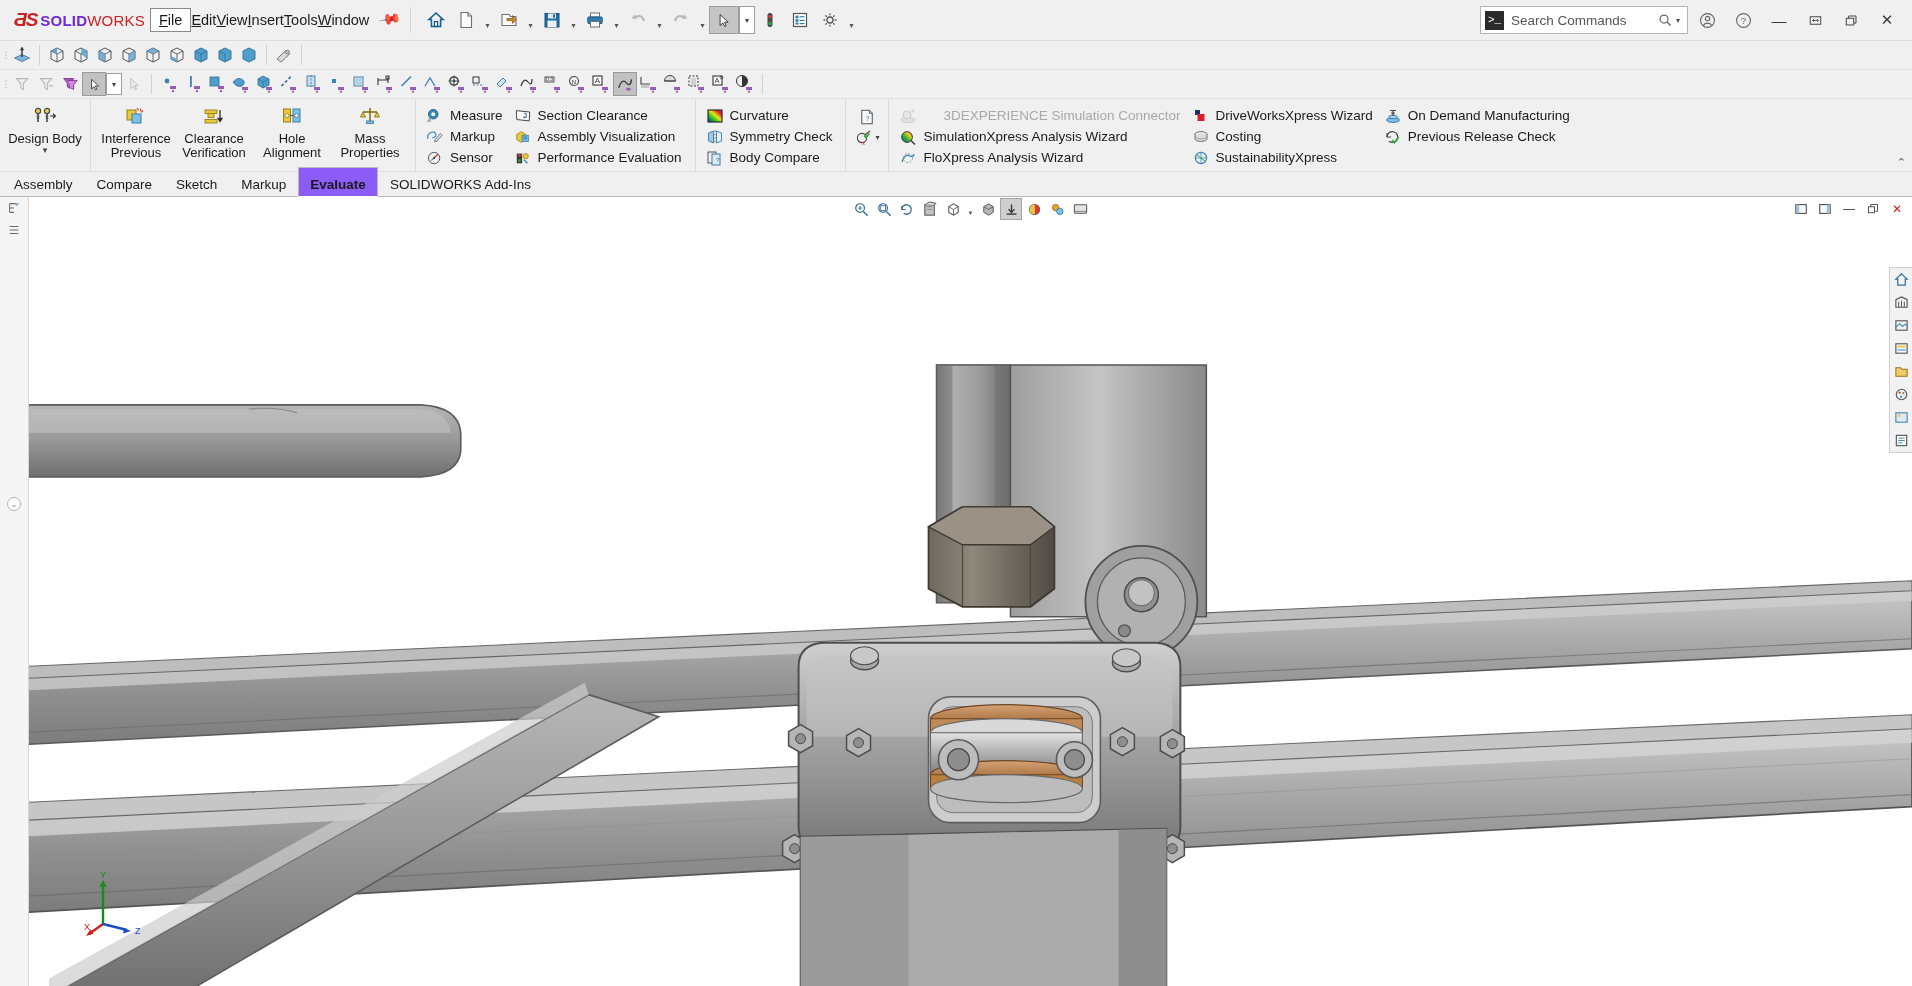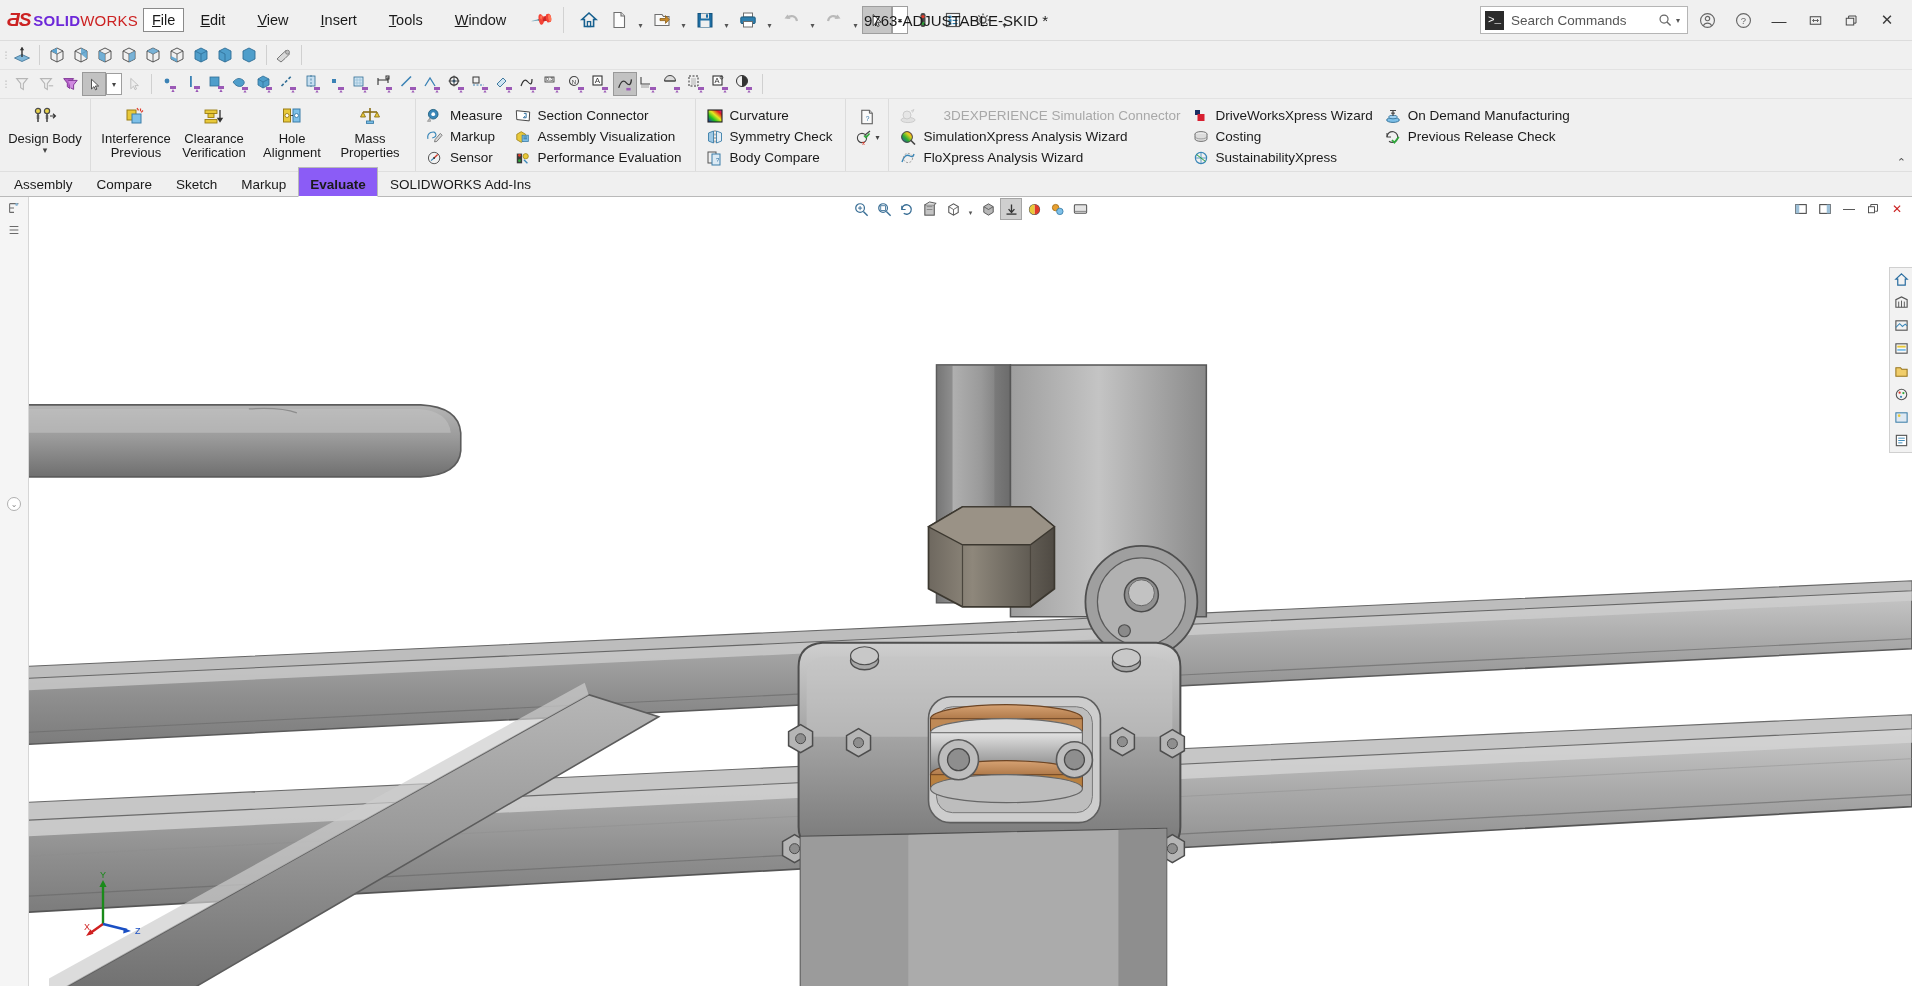--- a/index.html
+++ b/index.html
@@ -6,26 +6,26 @@
   body{
     width:1912px;height:986px;overflow:hidden;
     font-family:"Liberation Sans", sans-serif;
     font-size:14px;color:#1a1a1a;background:#f0f0f0;
     -webkit-font-smoothing:antialiased;
   }
   .app{width:1912px;height:986px;position:relative;display:flex;flex-direction:column;background:#f0f0f0;}
 
   
   .titlebar{height:40px;min-height:40px;display:flex;align-items:center;background:#f0f0f0;border-bottom:1px solid #dcdcdc;position:relative;}
-  .logo{display:flex;align-items:center;margin-left:7px;width:118px;}
+  .logo{display:flex;align-items:center;margin-left:14px;width:118px;}
   .logo-ds{font-weight:bold;font-size:19px;color:#cc2222;font-style:italic;letter-spacing:-1px;}
   .logo-solid{font-weight:bold;font-size:15px;color:#6d28d9;letter-spacing:.2px;margin-left:3px;}
   .logo-works{font-size:15px;color:#cc2222;letter-spacing:.2px;}
   .menu{display:flex;align-items:center;gap:0;margin-left:18px;}
-  .menu-item{padding:3px 16px;font-size:14.5px;color:#1a1a1a;cursor:default;}
+  .menu-item{padding:3px 0;font-size:14.5px;color:#1a1a1a;cursor:default;}
   .menu-item.boxed{border:1px solid #8a8a8a;background:#fff;padding:3px 8px;}
   .menu-item u{text-decoration:underline;}
   .pin{margin-left:12px;color:#9a9a9a;font-size:15px;transform:rotate(35deg);}
   .tb-sep{width:1px;height:26px;background:#d2d2d2;margin:0 10px;}
   .tb-icons{display:flex;align-items:center;gap:0;}
   .tb-btn{width:30px;height:30px;display:flex;align-items:center;justify-content:center;cursor:default;}
   .tb-caret{width:13px;height:28px;display:flex;align-items:flex-end;justify-content:center;font-size:8px;color:#555;padding-bottom:8px;cursor:default;}
   .tb-btn.sel{background:#c5c5c5;border:1px solid #9e9e9e;width:28px;height:26px;}
   .tb-caretbox{border:1px solid #9e9e9e;background:#fff;height:26px;width:14px;display:flex;align-items:center;justify-content:center;font-size:8px;color:#444;}
   .doc-title{position:absolute;left:0;right:0;text-align:center;font-size:15px;color:#1a1a1a;pointer-events:none;}
@@ -191,21 +191,20 @@
         <svg width="20" height="20" viewBox="0 0 20 20">
             <g fill="none" stroke="#555" stroke-width="1.3">
               <circle cx="10" cy="10" r="3"></circle>
               <path d="M10 3.5 v1.8 M10 14.7 v1.8 M3.5 10 h1.8 M14.7 10 h1.8 M5.4 5.4 l1.3 1.3 M13.3 13.3 l1.3 1.3 M14.6 5.4 l-1.3 1.3 M6.7 13.3 l-1.3 1.3"></path>
             </g>
           </svg>
       </div>
       <div class="tb-caret">▾</div>
     </div>
 
-    <div class="doc-title">9763-ADJUSTABLE-SKID *</div>
 
     <div class="tr-zone">
       <div class="search-box">
         <div class="search-cmd">&gt;_</div>
         <div class="search-ph">Search Commands</div>
         <svg width="16" height="16" viewBox="0 0 20 20">
             <circle cx="8.8" cy="8.8" r="5" fill="none" stroke="#666" stroke-width="1.5"></circle>
             <path d="M12.5 12.5 L17 17" stroke="#666" stroke-width="1.7"></path>
           </svg>
         <span style="font-size:8px;color:#555;padding:0 3px;">▾</span>
@@ -664,21 +663,21 @@
         </div>
       </div>
       <div class="col-list">
         <div class="small-btn">
           <span class="sicon">
               <svg width="18" height="16" viewBox="0 0 20 18">
                 <path d="M2.5 3 L17.5 4.5 L17 14.5 L3 13 Z" fill="#fff" stroke="#444" stroke-width="1.1"></path>
                 <path d="M11 6 h2.5 v5 h-3 l1.5 -1.8" fill="none" stroke="#2b6ea0" stroke-width="1.1"></path>
               </svg>
             </span>
-          <span class="slabel">Section Connector</span>
+          <span class="slabel">Section Clearance</span>
         </div>
         <div class="small-btn">
           <span class="sicon">
               <svg width="18" height="16" viewBox="0 0 20 18">
                 <path d="M3 6 L8 3 L13 6 L13 12 L8 15 L3 12 Z" fill="#e8c93a" stroke="#9a7d14" stroke-width=".9"></path>
                 <rect x="9" y="7" width="7" height="7" fill="#7ec0e8" stroke="#3a7da8" stroke-width=".9"></rect>
                 <path d="M10.5 9 h4 M10.5 11 h4" stroke="#1e5d85" stroke-width=".8"></path>
               </svg>
             </span>
           <span class="slabel">Assembly Visualization</span>

